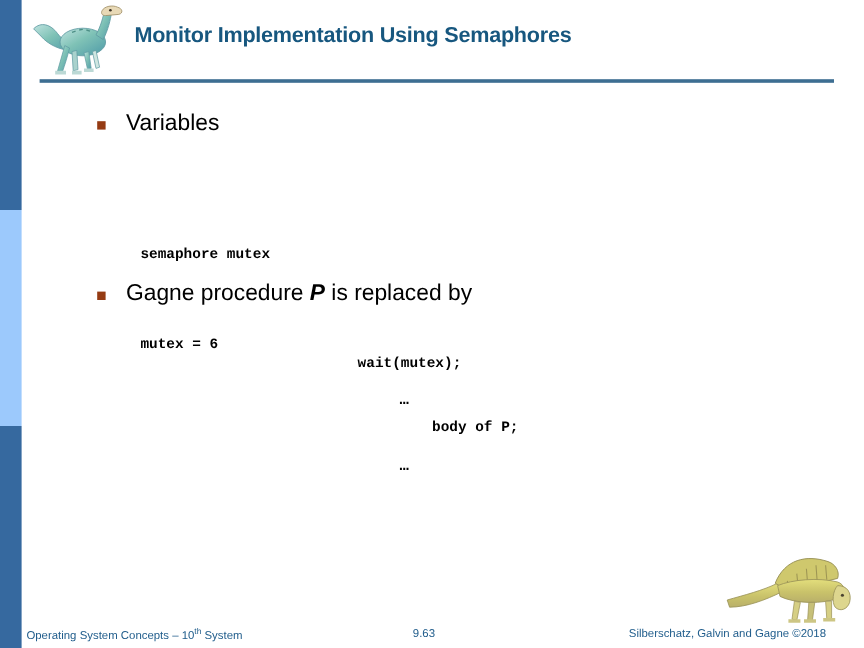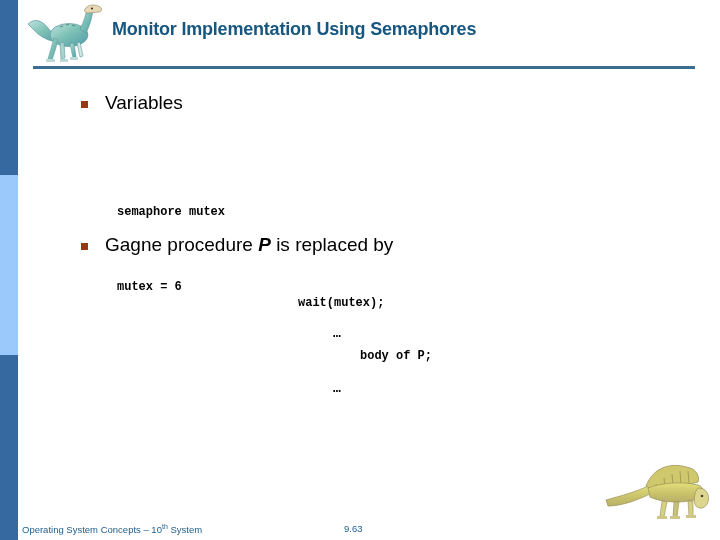--- a/index.html
+++ b/index.html
@@ -223,14 +223,15 @@
       <path d="M53 60 L 63 60 L 63 63 L 53 63 Z" fill="#cdc684"></path>
       <path d="M66 60 L 76 60 L 76 63 L 66 63 Z" fill="#cdc684"></path>
       <path d="M82 59 L 92 59 L 92 62 L 82 62 Z" fill="#cdc684"></path>
     </svg>
   </div>
 
   <div class="footer-text" id="footer-left"><span>Operating System Concepts – 10</span><sup>th</sup><span> System</span></div>
 
   <div class="footer-text" id="footer-center">9.63</div>
 
+  <div class="footer-text" id="footer-right">Silberschatz, Galvin and Gagne ©2018</div>
 
 </div>
 
 </body></html>

